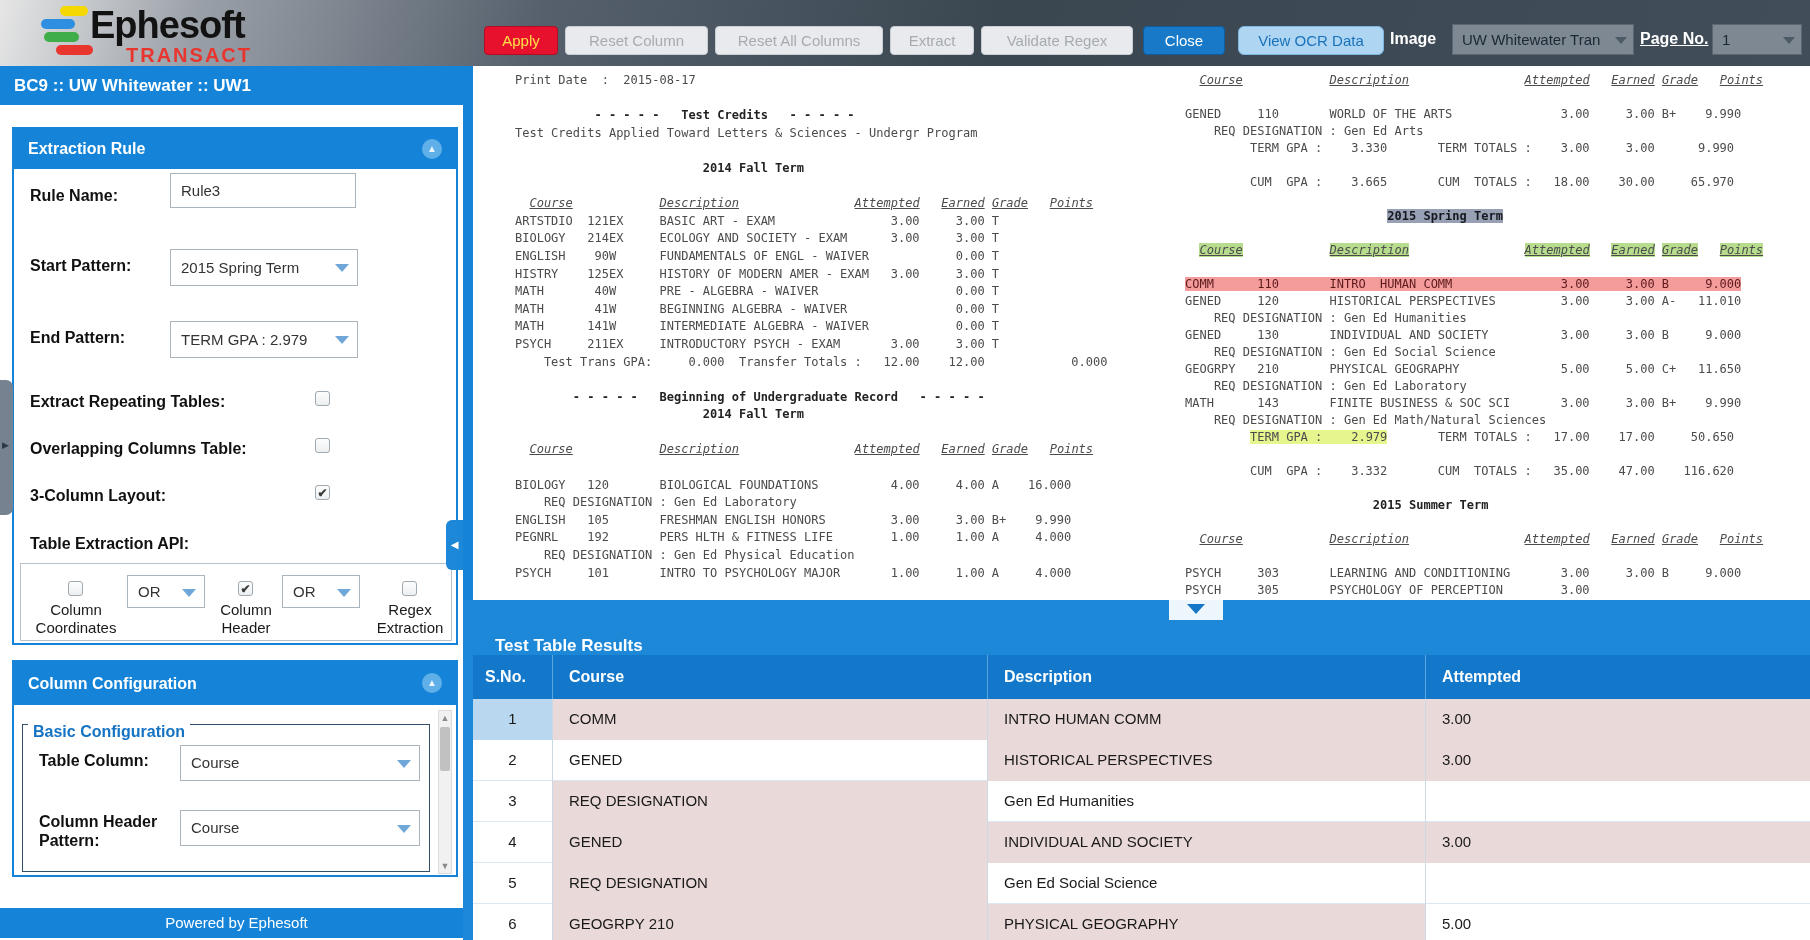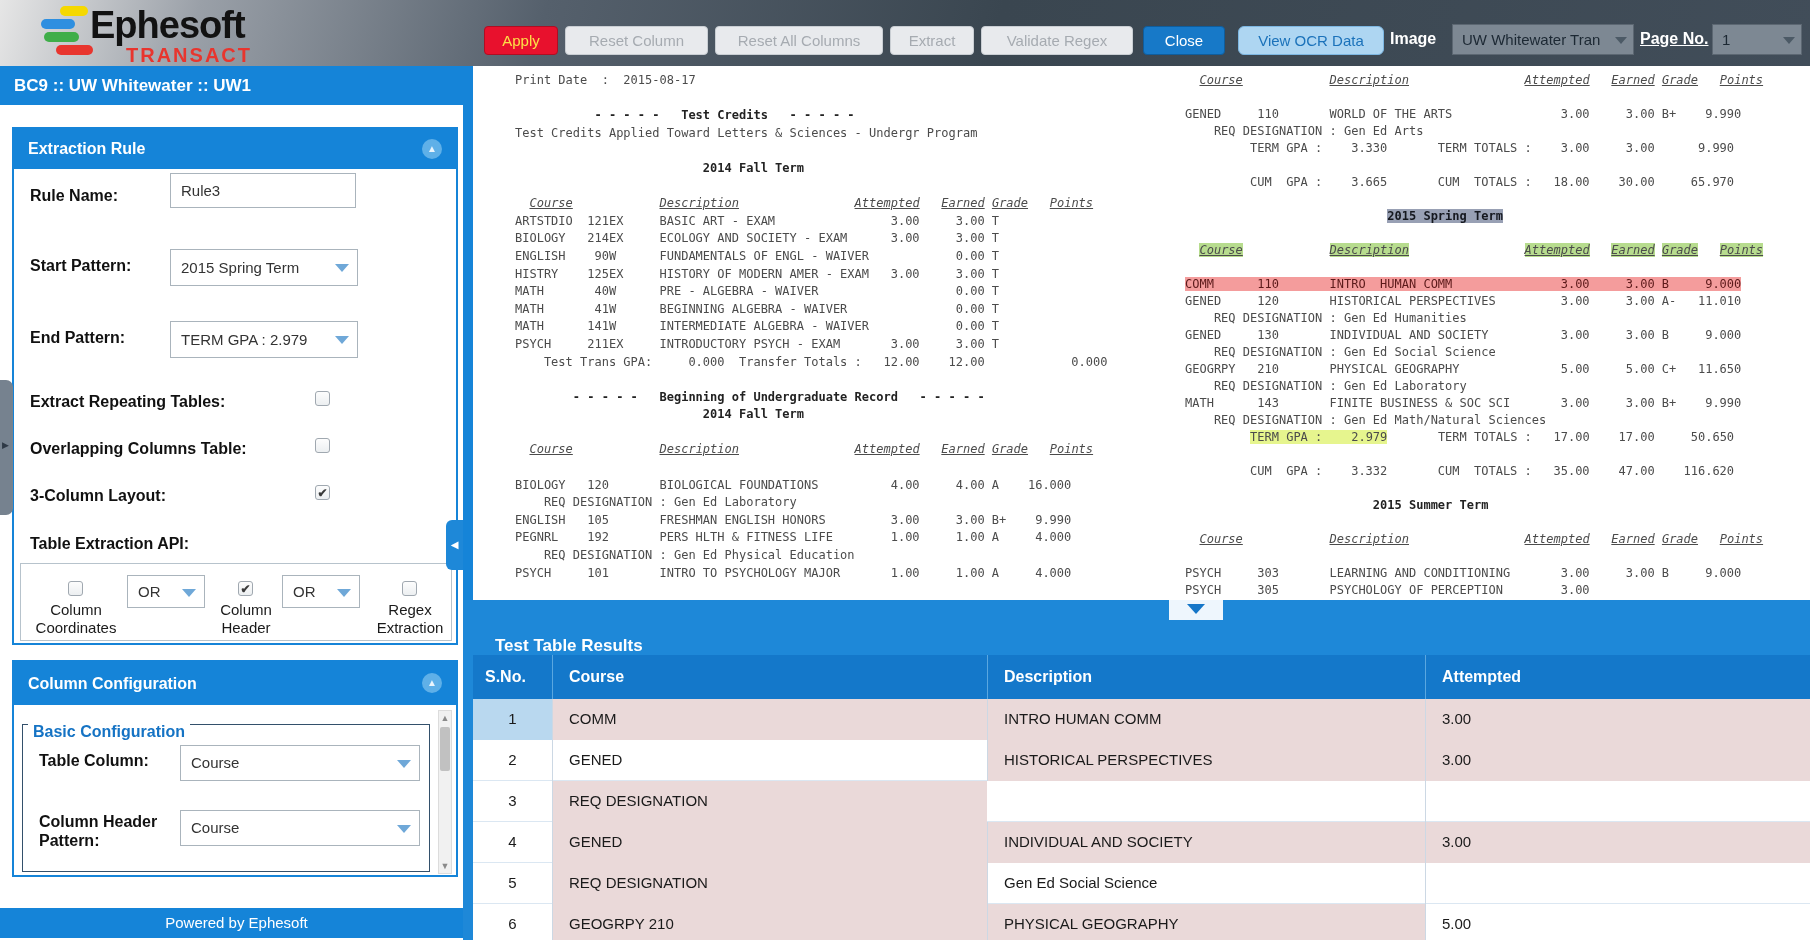--- a/index.html
+++ b/index.html
@@ -250,20 +250,21 @@
           </div>
           <div class="rrow">
             <div class="rc sno" style="left: 0px; width: 79px;">2</div>
             <div class="rc" style="left: 79px; width: 435px;">GENED</div>
             <div class="rc pink" style="left: 514px; width: 438px;">HISTORICAL PERSPECTIVES</div>
             <div class="rc pink" style="left: 952px; width: 385px;">3.00</div>
           </div>
           <div class="rrow">
             <div class="rc sno" style="left: 0px; width: 79px;">3</div>
             <div class="rc pink" style="left: 79px; width: 435px;">REQ DESIGNATION</div>
+            <div class="rc" style="left: 514px; width: 438px;">Gen Ed Humanities</div>
             <div class="rc" style="left: 952px; width: 385px;"></div>
           </div>
           <div class="rrow">
             <div class="rc sno" style="left: 0px; width: 79px;">4</div>
             <div class="rc pink" style="left: 79px; width: 435px;">GENED</div>
             <div class="rc pink" style="left: 514px; width: 438px;">INDIVIDUAL AND SOCIETY</div>
             <div class="rc pink" style="left: 952px; width: 385px;">3.00</div>
           </div>
           <div class="rrow">
             <div class="rc sno" style="left: 0px; width: 79px;">5</div>

